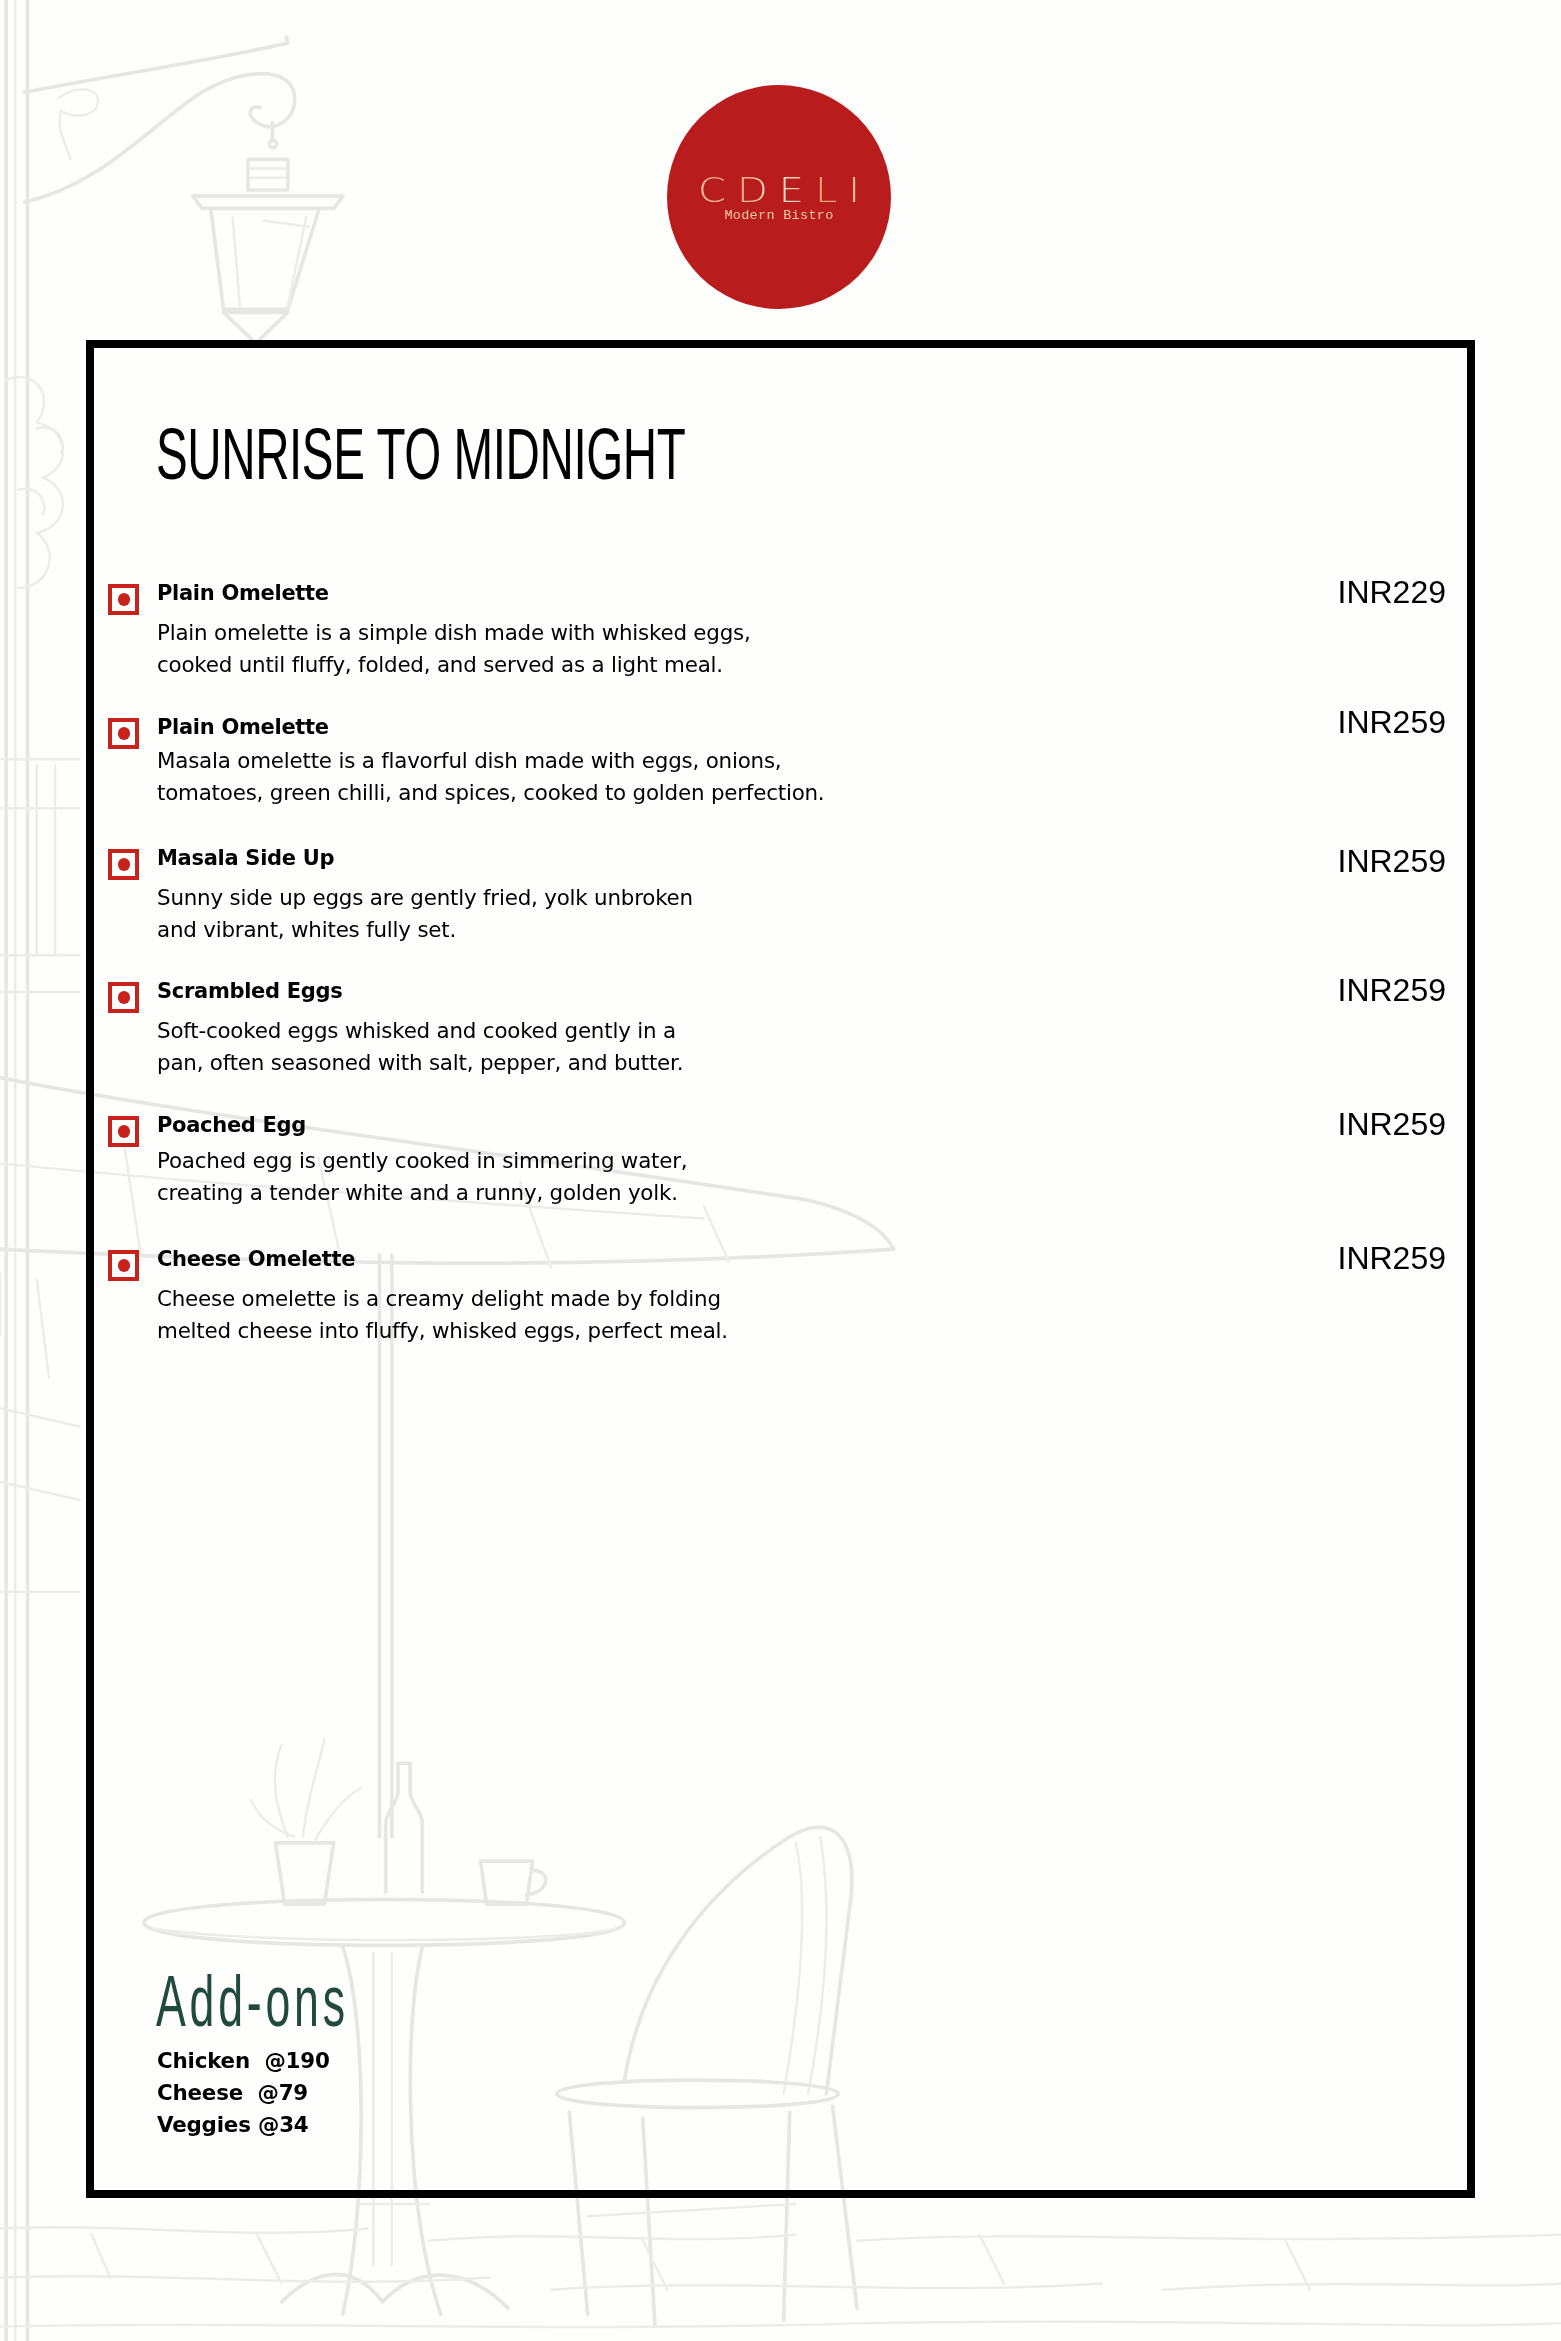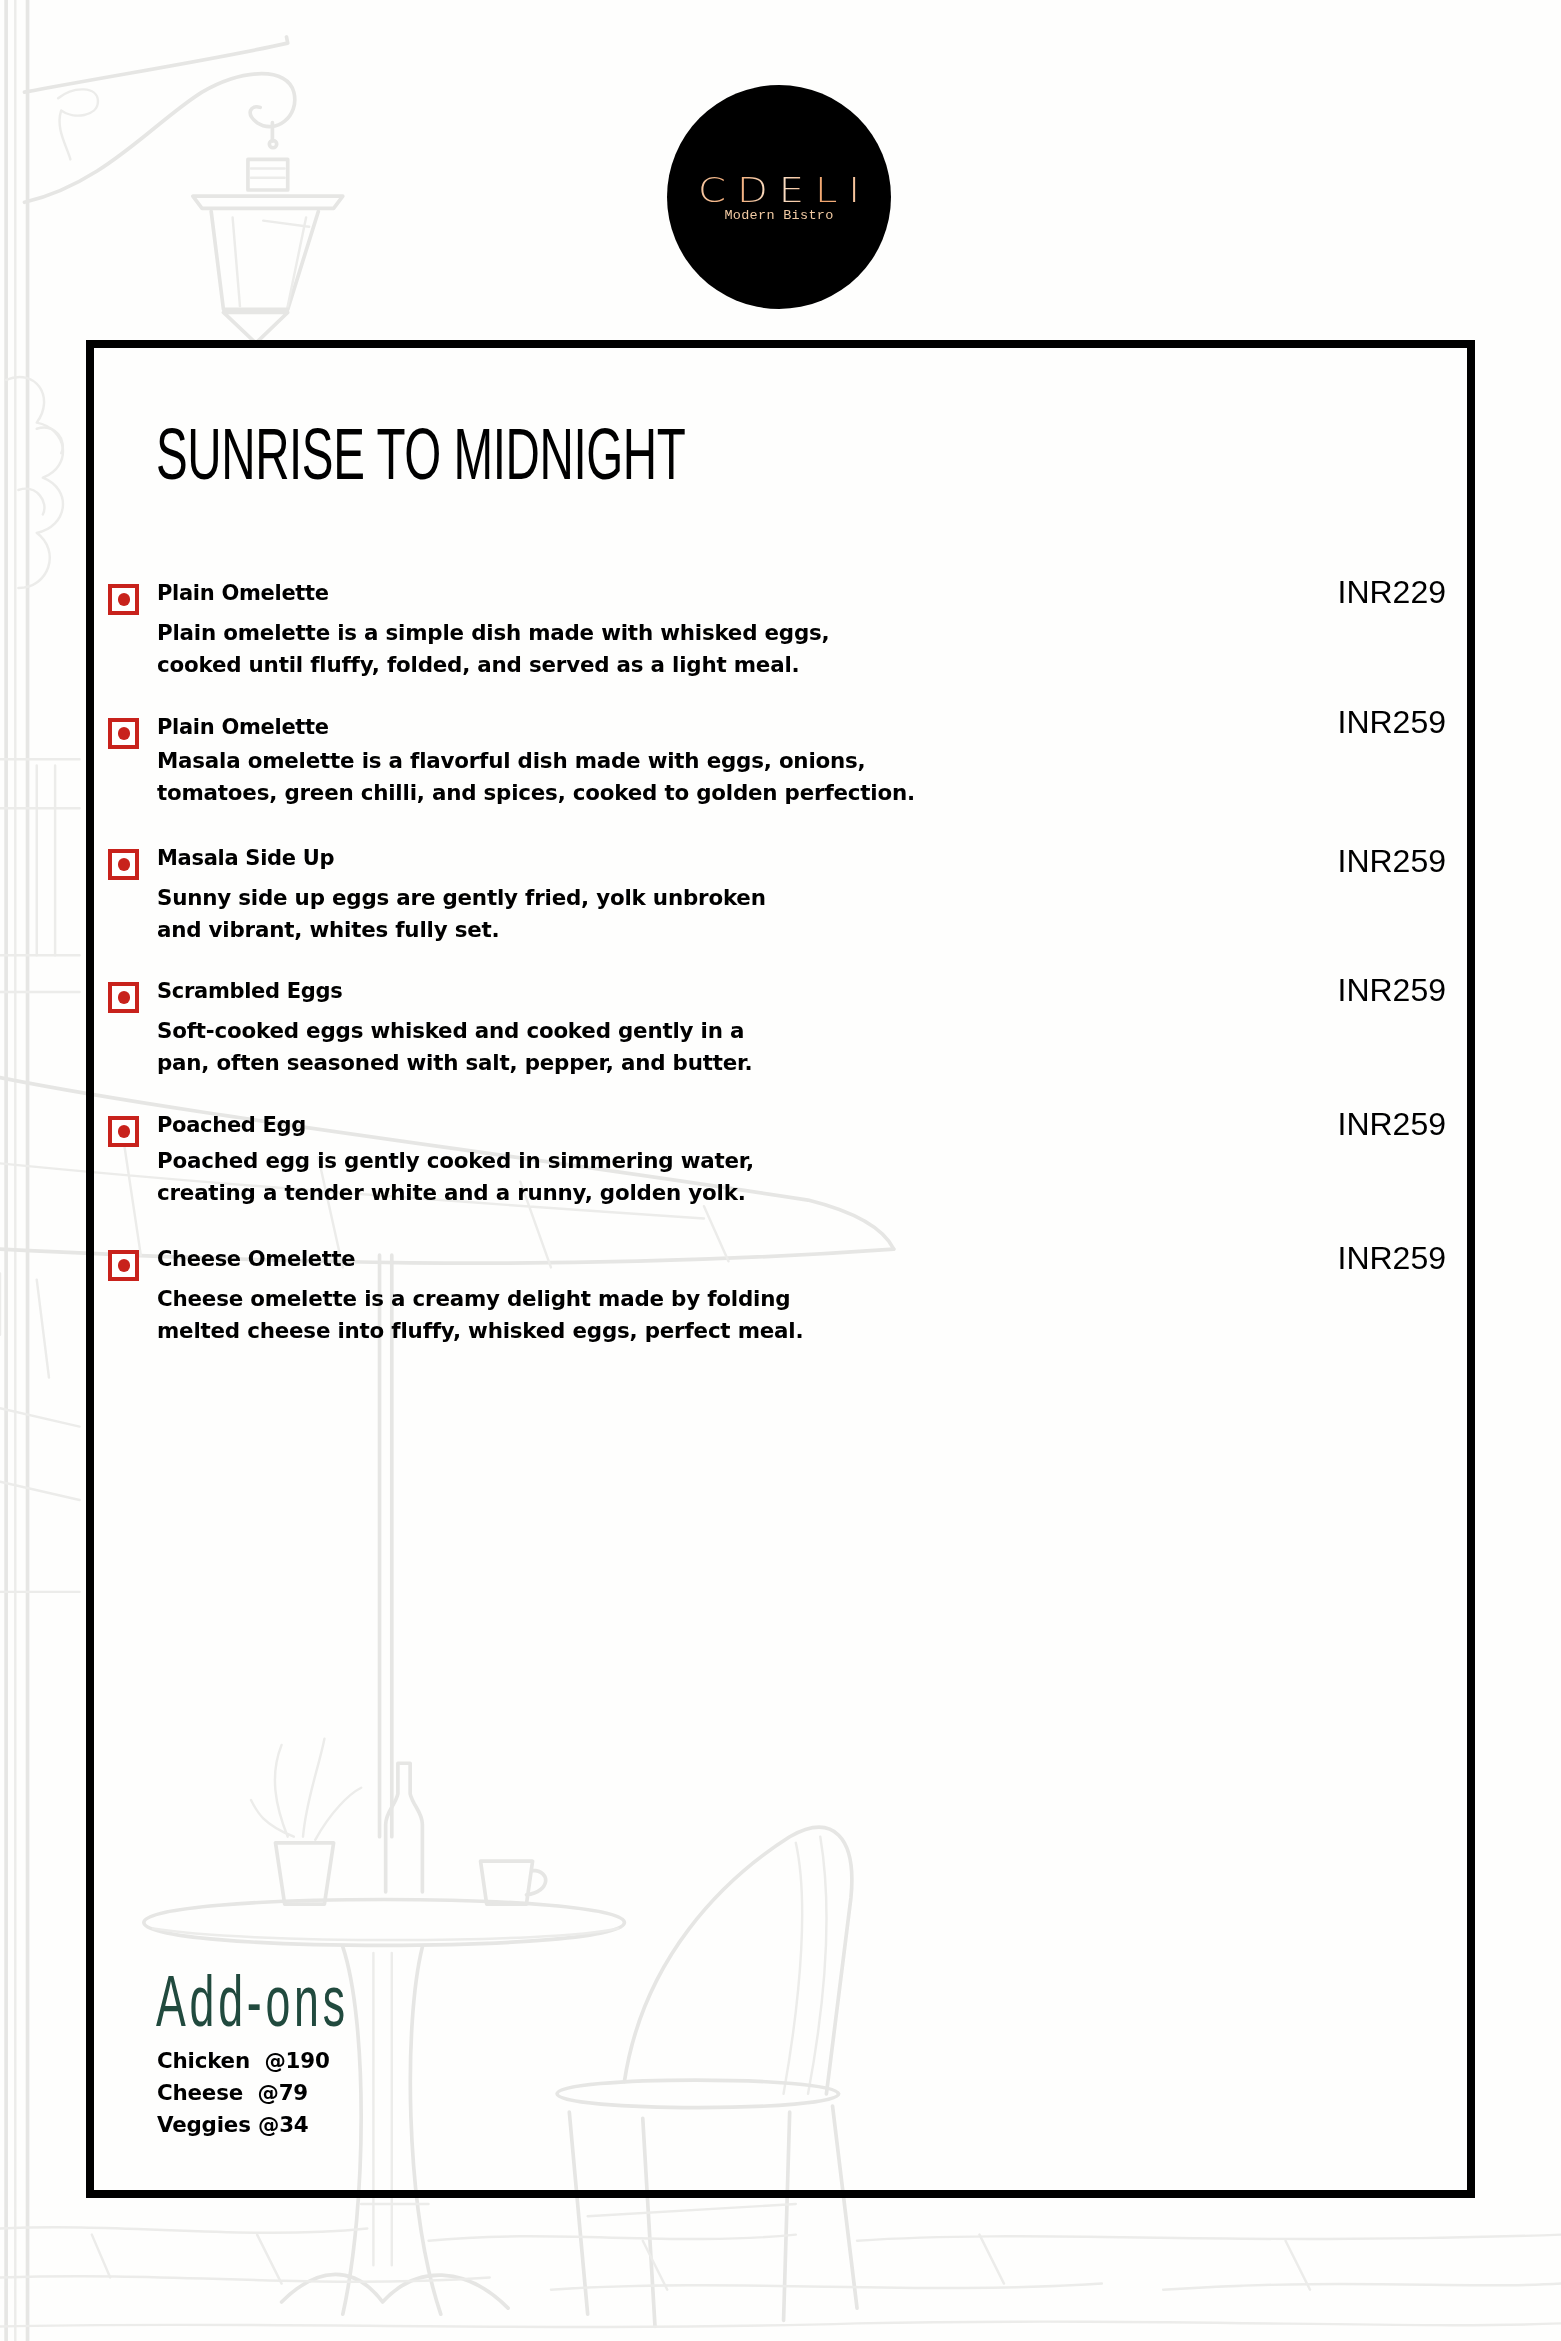--- a/index.html
+++ b/index.html
@@ -8,21 +8,21 @@
     background: #fefefd;
     font-family: "Liberation Sans", "DejaVu Sans", sans-serif;
     color: #000;
   }
   .bg-sketch { position: absolute; left: 0; top: 0; width: 1561px; height: 2342px; z-index: 0; }
   .bg-sketch * { fill: none; stroke: #e6e6e4; stroke-width: 6; stroke-linecap: round; stroke-linejoin: round; }
   .bg-sketch .thin { stroke-width: 4; stroke: #ececea; }
 
   .logo {
     position: absolute; left: 667px; top: 85px; width: 224px; height: 224px;
-    border-radius: 50%; background: #000000; z-index: 2;
+    border-radius: 50%; background: #b91c1c; z-index: 2;
   }
   .logo-word {
     position: absolute; left: 0; right: 0; top: 87px; text-align: center;
     font-family: "DejaVu Sans", sans-serif; font-weight: 200; font-size: 40px;
     letter-spacing: 11px; line-height: 37px; padding-left: 11px;
     background: linear-gradient(90deg, #fbe9d6 0%, #f2a56d 30%, #fbe9d6 48%, #f2a56d 70%, #fbe9d6 100%);
     -webkit-background-clip: text; background-clip: text; color: transparent;
     transform: scaleY(0.85);
   }
   .logo-tag {
@@ -53,21 +53,21 @@
     content: ""; position: absolute; left: 5.5px; top: 5.5px; width: 12.2px; height: 12.2px;
     border-radius: 50%; background: #c8221c;
   }
   .item-name {
     position: absolute; left: 157px; top: -3.7px; white-space: nowrap;
     font-family: "DejaVu Sans", sans-serif; font-weight: 700; font-size: 21px; line-height: 37px;
     letter-spacing: -0.3px;
   }
   .item-desc {
     position: absolute; left: 157px; top: 38px; width: 857px;
-    font-family: "DejaVu Sans", sans-serif; font-weight: 700; font-size: 21.4px; line-height: 32px;
+    font-family: "DejaVu Sans", sans-serif; font-weight: 400; font-size: 21.4px; line-height: 32px;
     letter-spacing: -0.2px; white-space: pre-line;
   }
   .item-price {
     position: absolute; right: 115px; top: -4.9px; white-space: nowrap;
     font-family: "Liberation Sans", sans-serif; font-size: 32px; line-height: 37px; font-weight: 400;
   }
 
   .addons-title {
     position: absolute; left: 156px; top: 1961px; z-index: 3; white-space: nowrap;
     font-family: "Liberation Sans", sans-serif; font-size: 72px; line-height: 80px;

